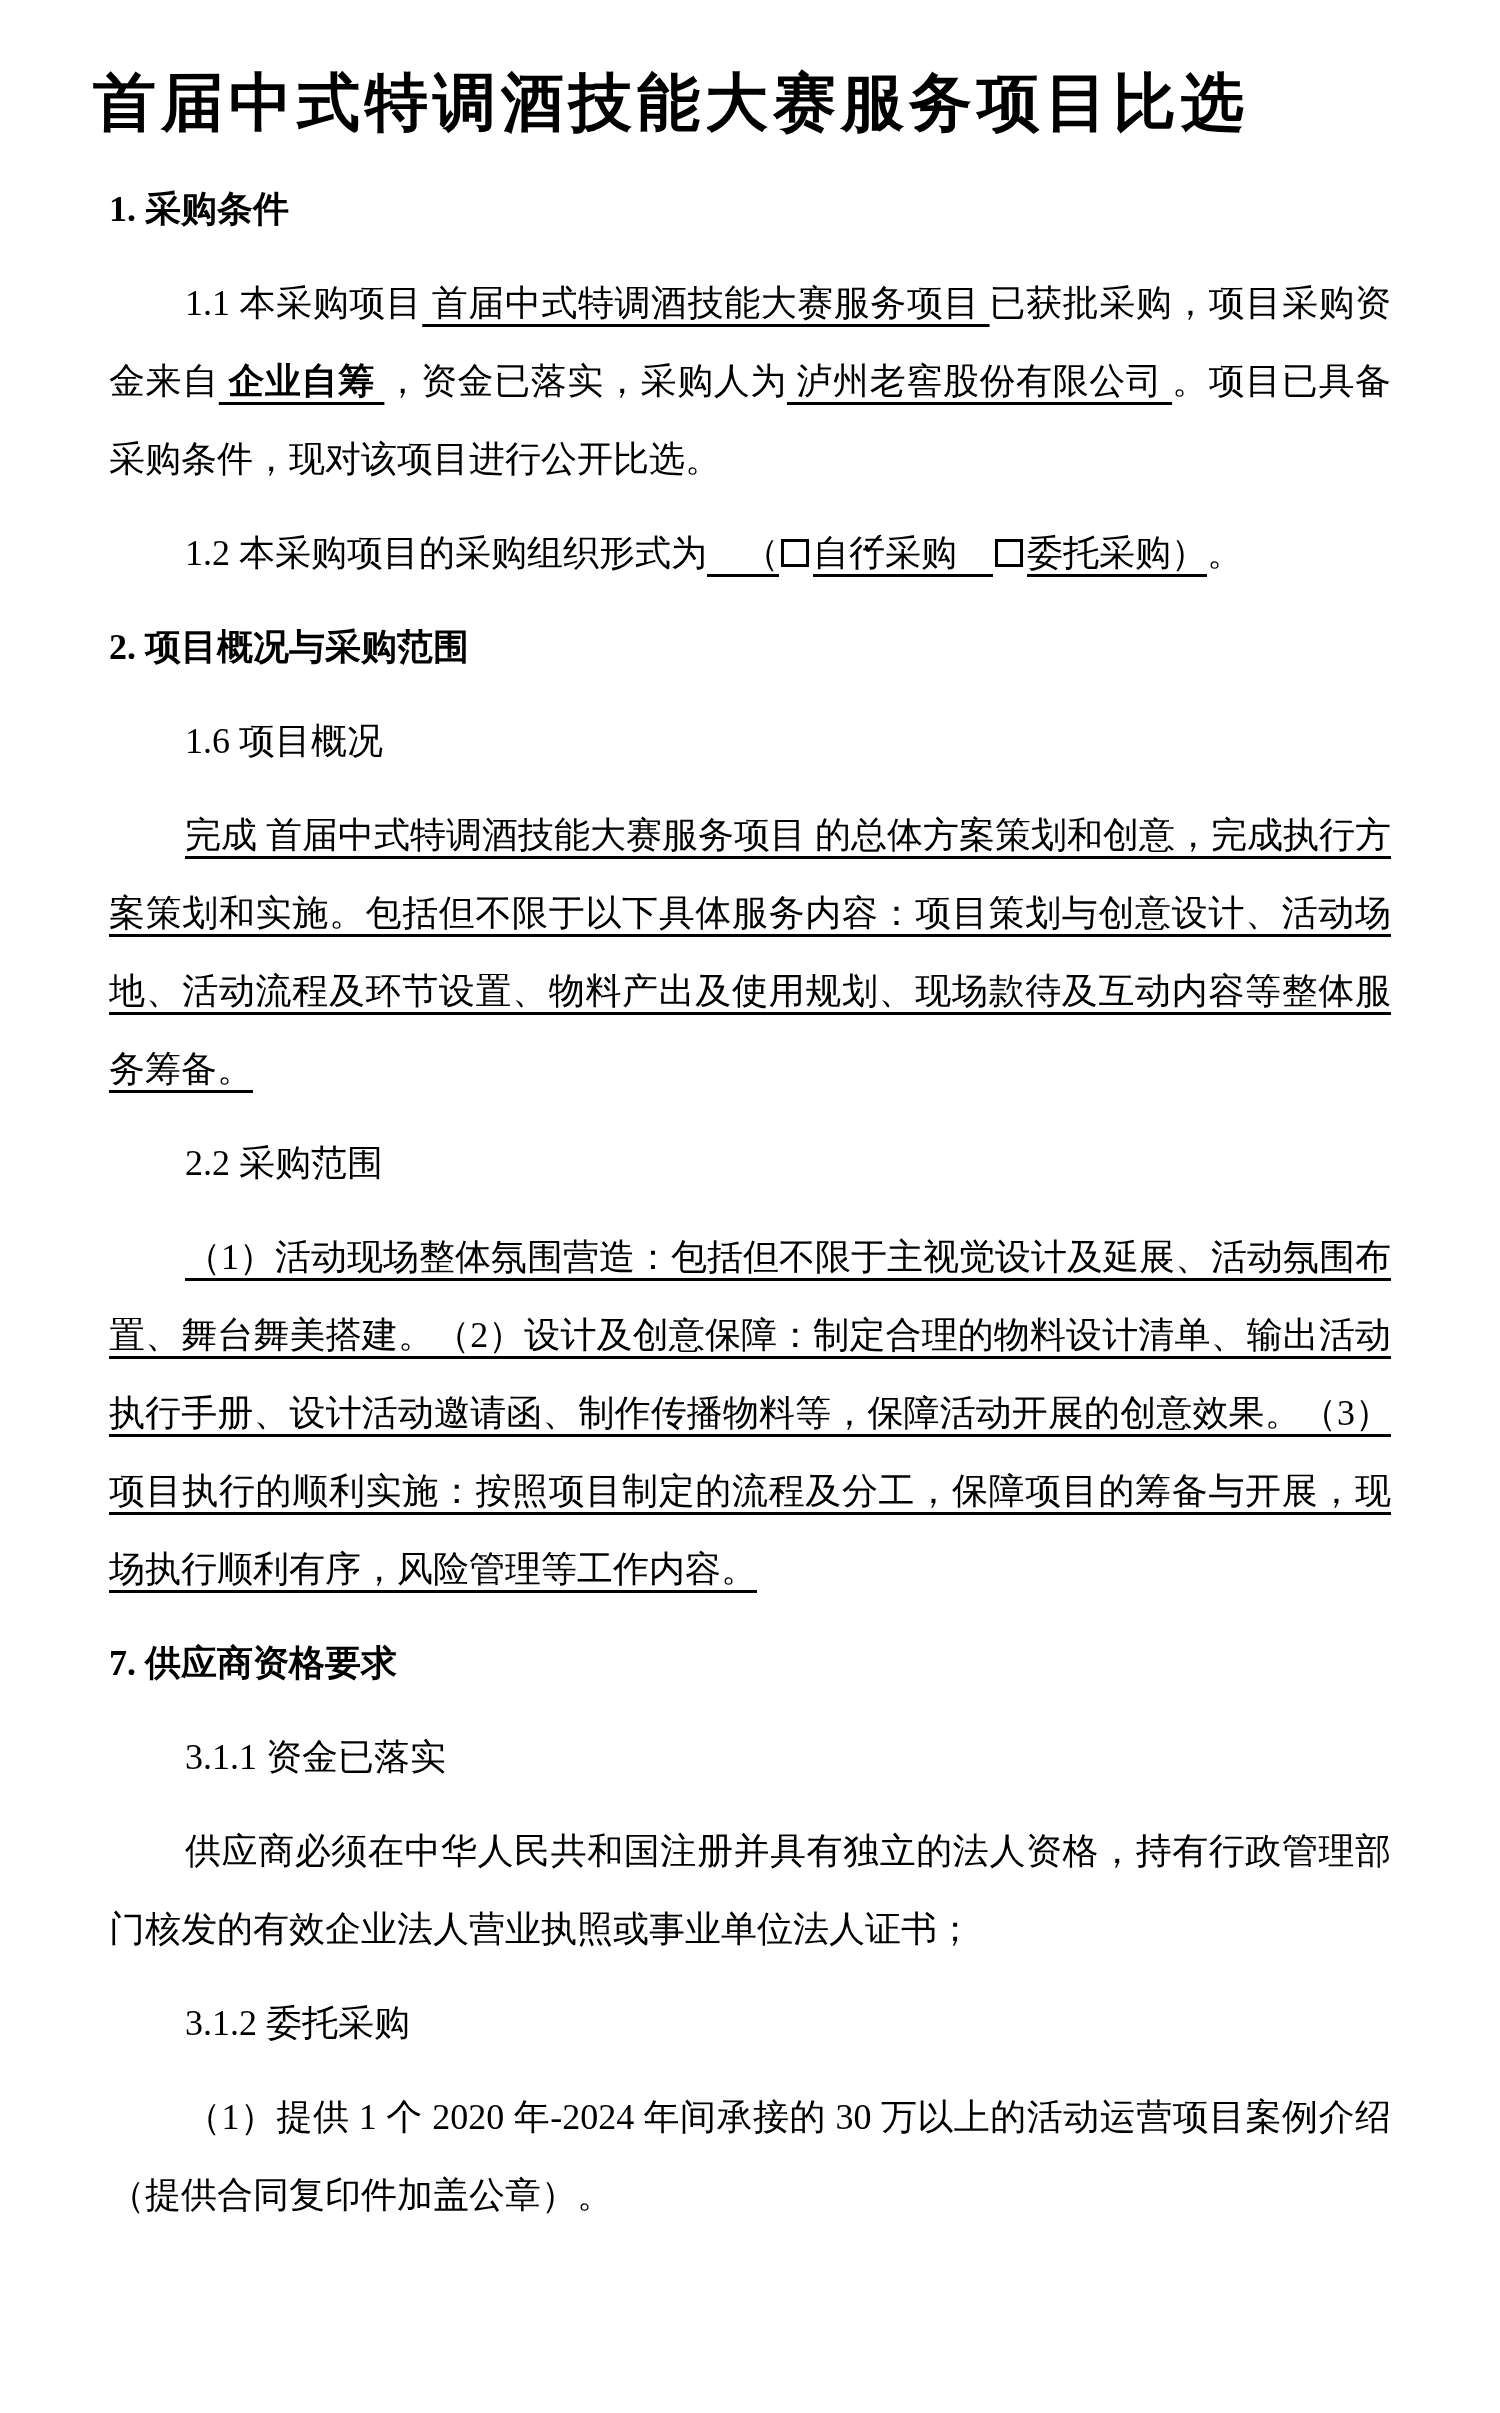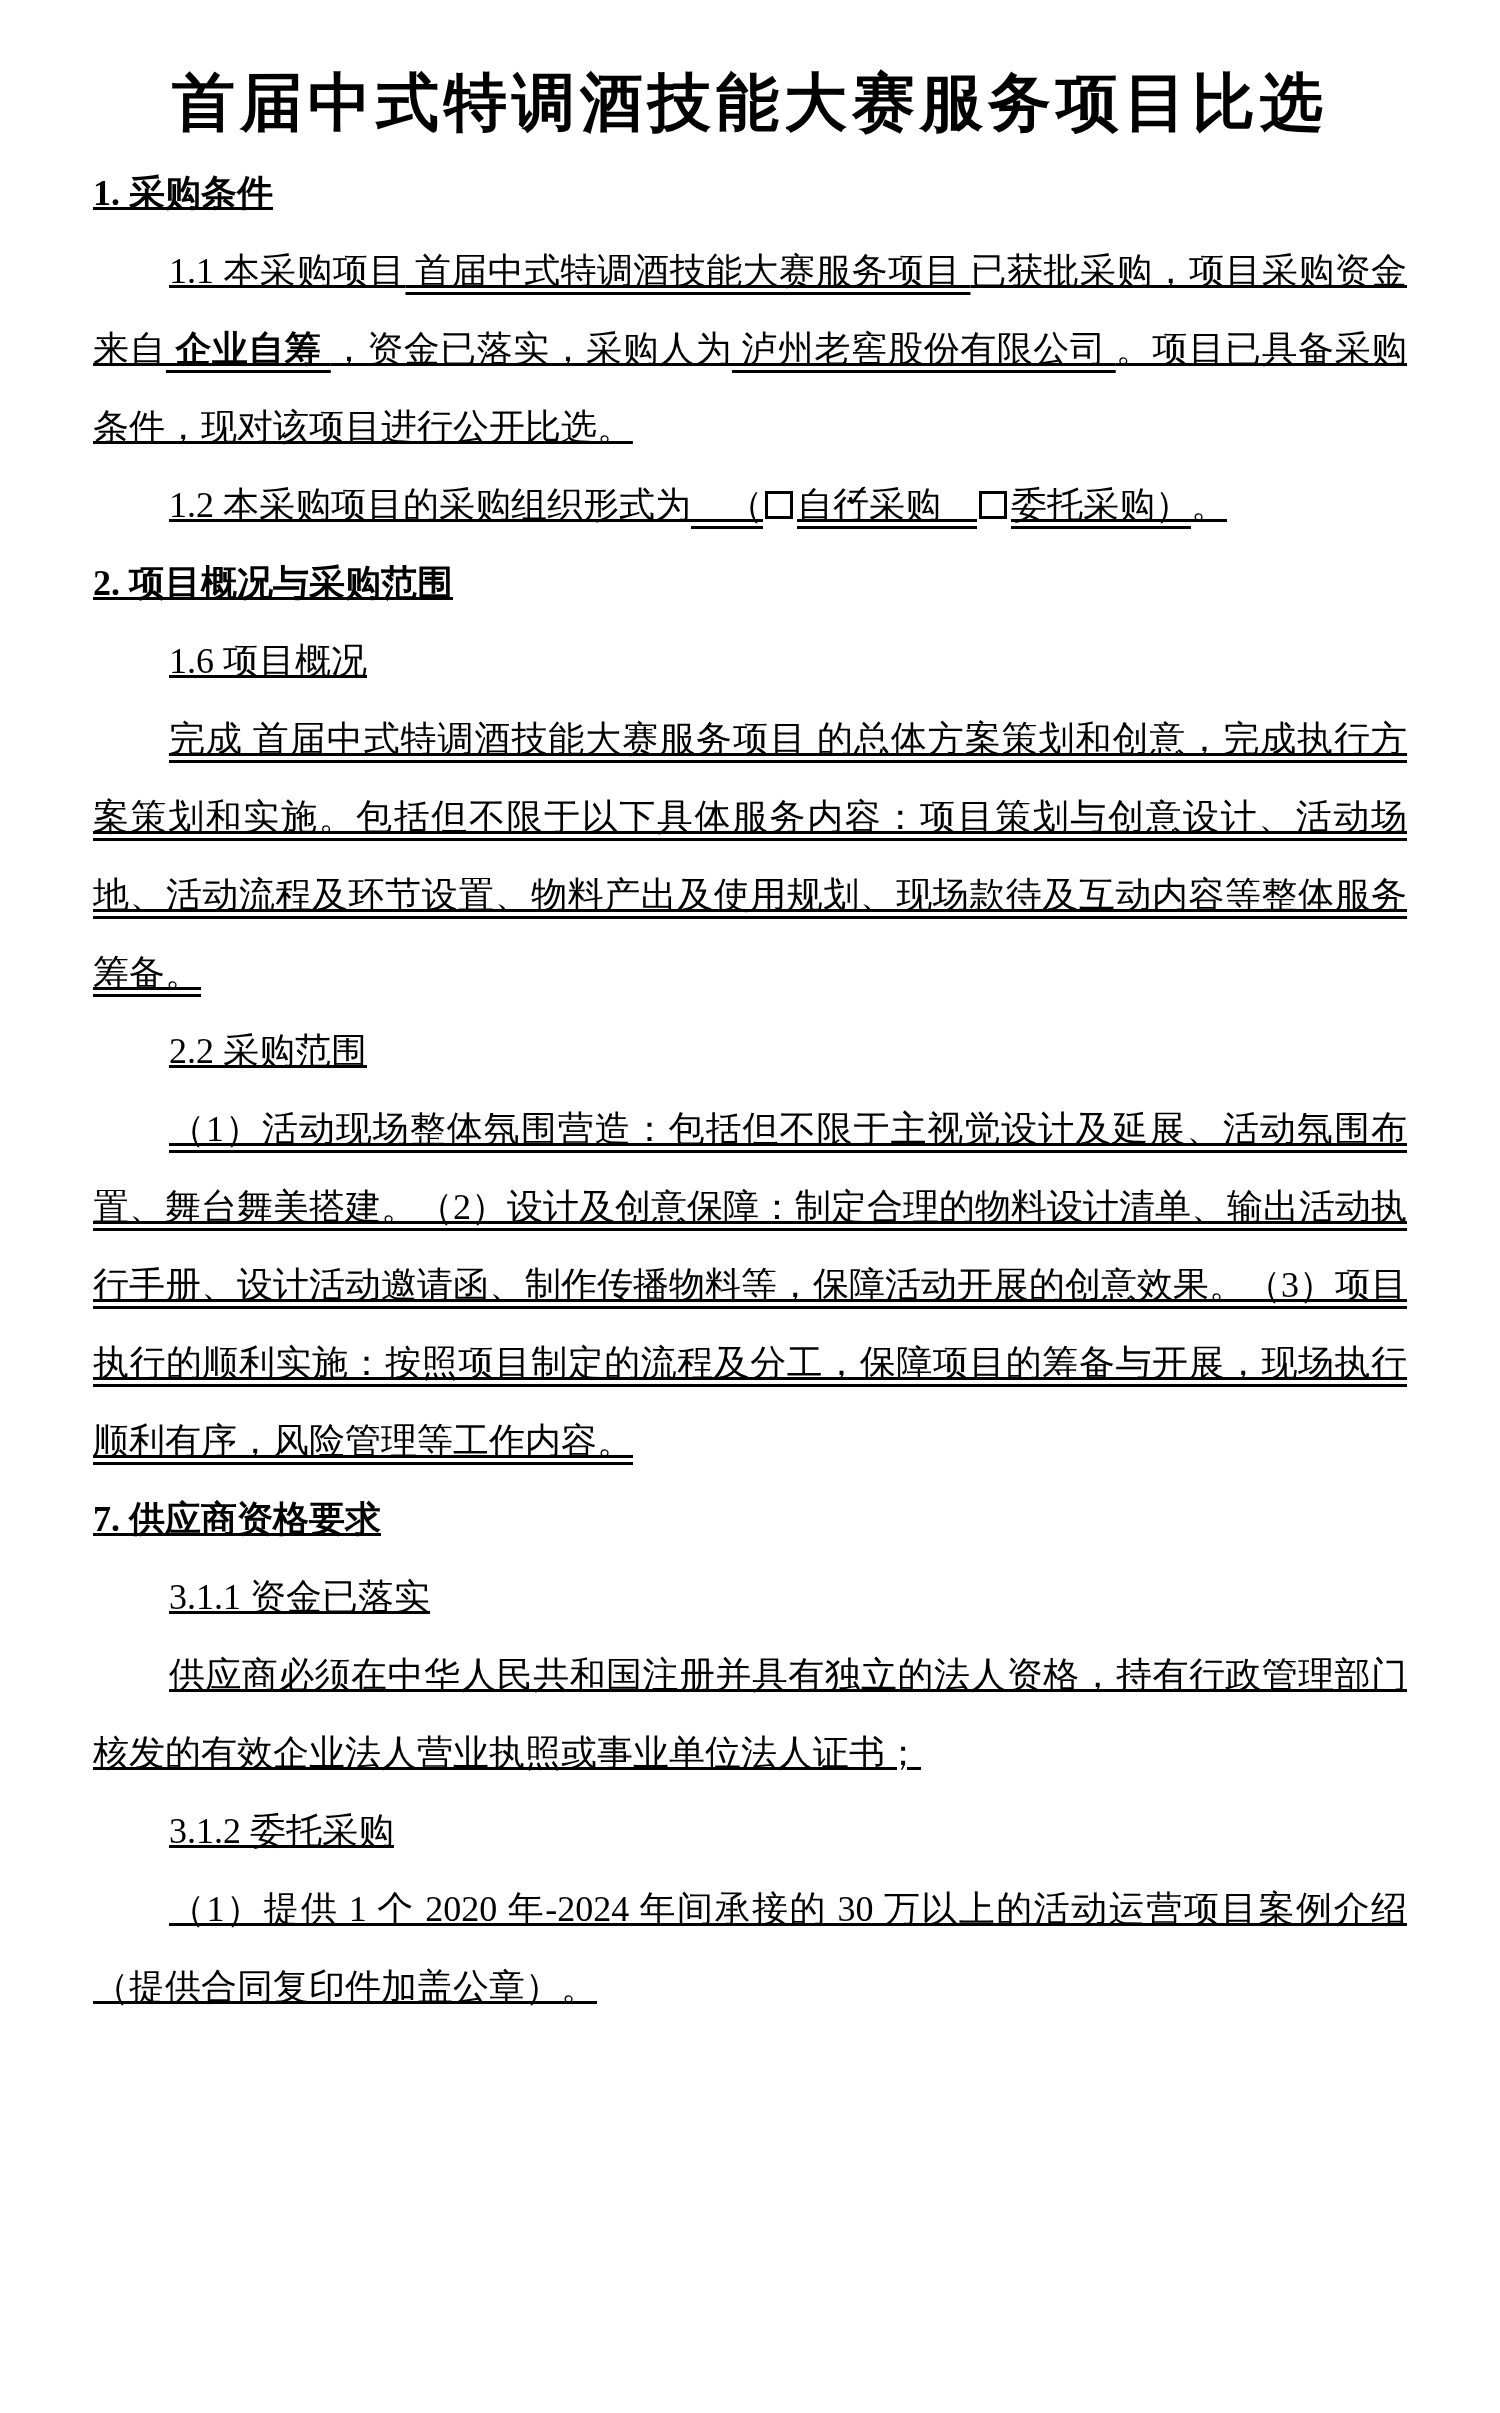--- a/index.html
+++ b/index.html
@@ -15,40 +15,39 @@
     overflow: hidden;
   }
   .page {
     box-sizing: border-box;
     width: 1500px;
     height: 2413px;
     padding: 52px 93px 0 93px;
   }
   .doc-title {
     margin: 0;
-    text-align: center;
+    text-align: left;
     font-size: 63px;
     font-weight: bold;
     letter-spacing: 5px;
     line-height: 102px;
   }
   .doc-title-2 {
     margin: 32px 0 96px 0;
     text-align: center;
     font-size: 55px;
     font-weight: bold;
     letter-spacing: 2px;
     line-height: 92px;
   }
   p {
-    margin: 0;
+    margin: 16px;
     font-size: 36px;
     line-height: 78px;
     text-align: justify;
-    text-decoration: underline;
   }
   p.sec-heading {
     font-weight: bold;
     text-indent: 0;
   }
   p.ind {
     text-indent: 76px;
   }
   .u {
     text-decoration: underline;

